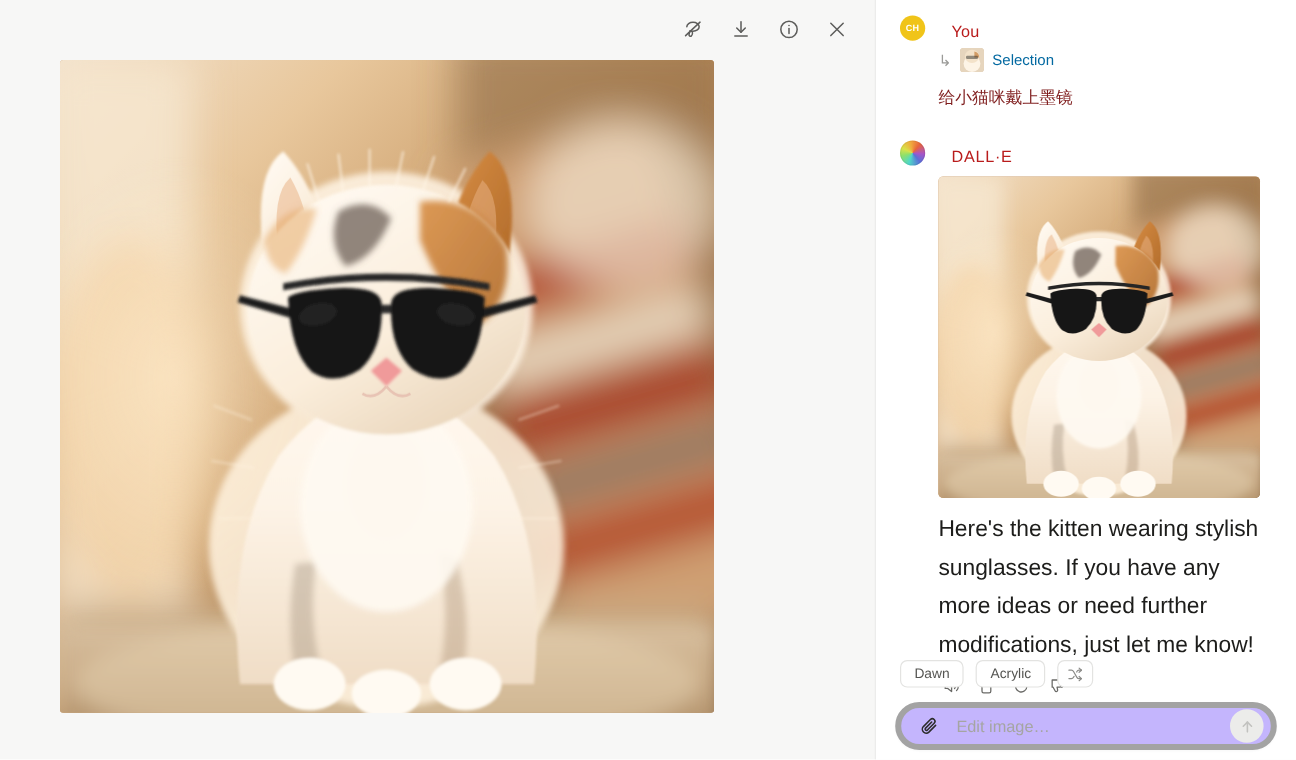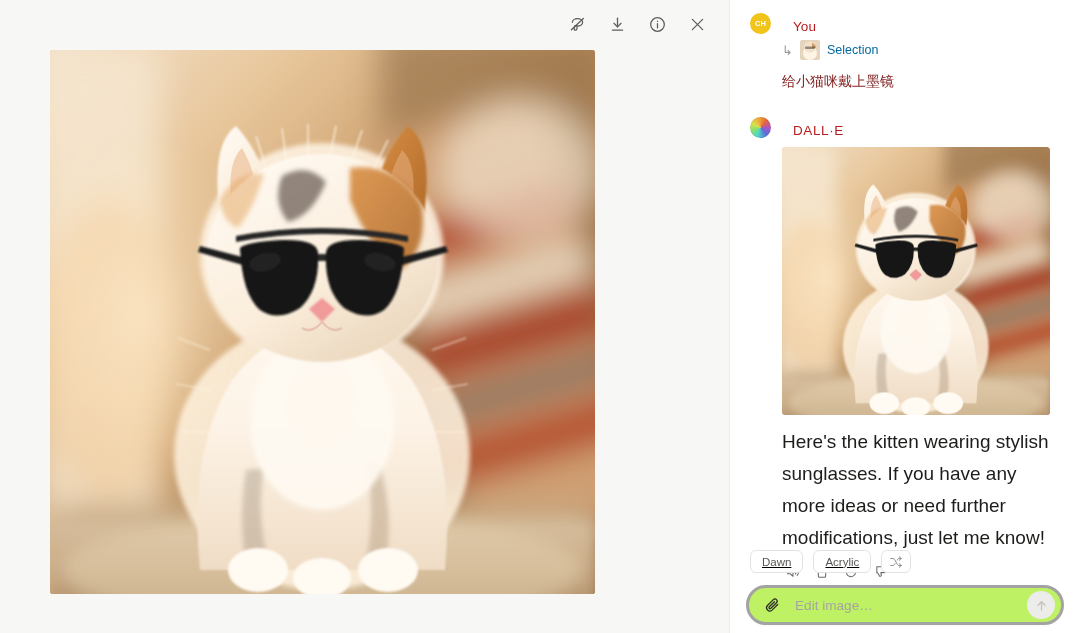--- a/index.html
+++ b/index.html
@@ -115,38 +115,38 @@
   .action-row { display: flex; align-items: center; gap: 8px; margin-top: 8px; }
   .act-btn {
     width: 21px; height: 21px; border: none; background: transparent;
     cursor: pointer; color: #6a6a67; border-radius: 4px;
     display: flex; align-items: center; justify-content: center;
   }
 
   
   #chips {
     position: absolute; left: 20px; bottom: 60px;
-    display: flex; align-items: flex-end; gap: 10px; text-decoration: underline;
+    display: flex; align-items: flex-end; gap: 10px;
   }
   .chip {
     height: 23px; padding: 0 11px;
     border: 1px solid #e3e3e1; border-radius: 6px;
     background: #ffffff; cursor: pointer;
     font-family: "Liberation Sans", sans-serif;
     font-size: 11.5px; color: #555552;
     display: flex; align-items: center; justify-content: center;
   }
   .chip.icon-chip { width: 30px; padding: 0; color: #8b8b88; }
 
   
   #composer {
     position: absolute; left: 16px; right: 16px; bottom: 8px;
     height: 40px;
-    border: 3px solid #a3a3a3; border-radius: 20px;
-    background: #bef264;
+    border: 5px solid #a3a3a3; border-radius: 20px;
+    background: #c4b5fd;
     display: flex; align-items: center;
     padding: 0 6px 0 12px;
     box-shadow: 0 1px 2px rgba(0,0,0,.03);
   }
   #attach-btn {
     width: 22px; height: 22px; border: none; background: transparent;
     cursor: pointer; color: #2c2c2a;
     display: flex; align-items: center; justify-content: center;
   }
   #edit-input {

